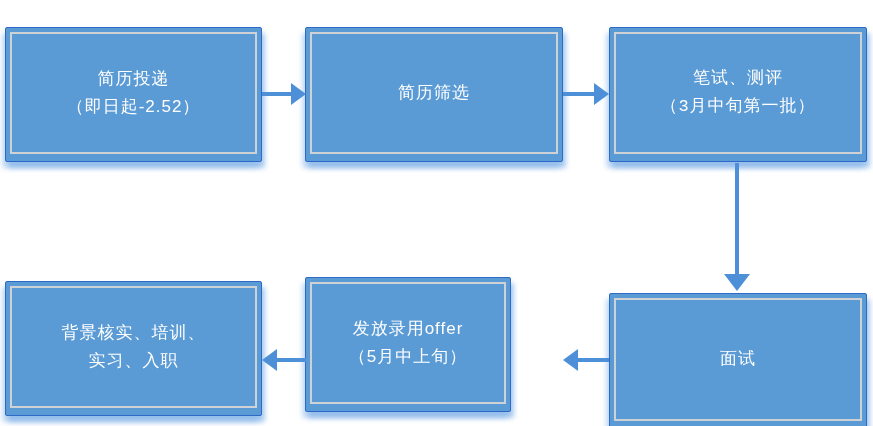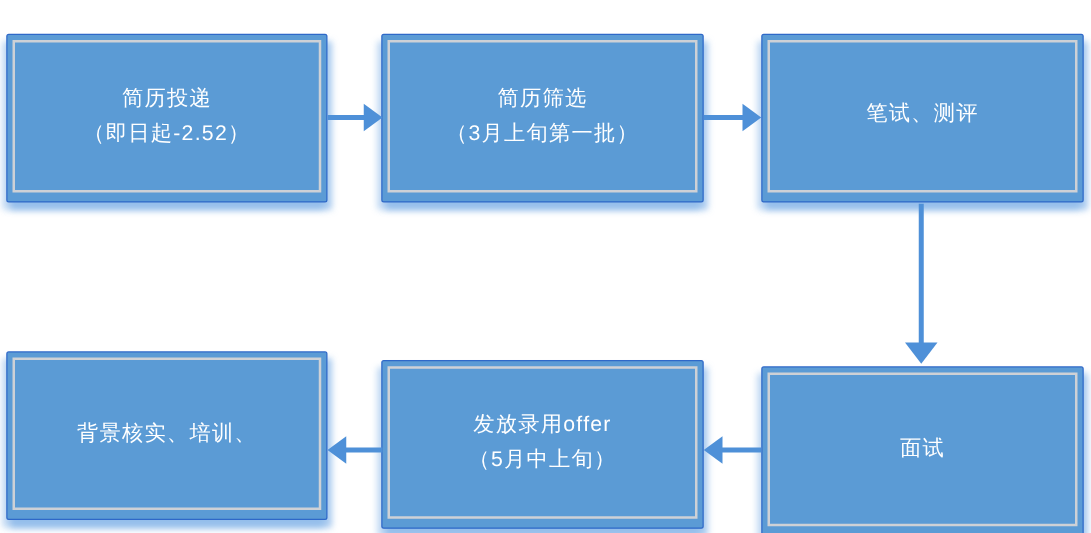--- a/index.html
+++ b/index.html
@@ -95,21 +95,21 @@
     border-left: 13px solid transparent;
     border-right: 13px solid transparent;
     border-top: 17px solid #4e90d8;
   }
 
   
   #node1 { left: 5px;   top: 6px;   width: 257px; height: 135px; }
   #node2 { left: 305px; top: 6px;   width: 258px; height: 135px; }
   #node3 { left: 609px; top: 6px;   width: 258px; height: 135px; font-family: Liberation Mono, monospace; }
   #node4 { left: 609px; top: 272px; width: 258px; height: 136px; }
-  #node5 { left: 305px; top: 267px; width: 258px; height: 135px; }
+  #node5 { left: 305px; top: 256px; width: 206px; height: 135px; }
   #node6 { left: 5px;   top: 260px; width: 257px; height: 135px; }
 
   
   #edge1 { left: 262px; top: 62px;  width: 44px;  height: 22px; }
   #edge2 { left: 563px; top: 62px;  width: 46px;  height: 22px; }
   #edge3 { left: 724px; top: 142px; width: 26px;  height: 128px; }
   #edge4 { left: 563px; top: 328px; width: 46px;  height: 22px; }
   #edge5 { left: 262px; top: 328px; width: 44px;  height: 22px; }
 </style>
 </head>
@@ -120,46 +120,47 @@
   <div class="flow-box" id="node1">
     <div class="box-text">
       <div>简历投递</div>
       <div>（即日起-2.52）</div>
     </div>
   </div>
 
   <div class="flow-box" id="node2">
     <div class="box-text">
       <div>简历筛选</div>
-      <div>（3月上旬第一批）</div>
     </div>
   </div>
 
   <div class="flow-box" id="node3">
     <div class="box-text">
       <div>笔试、测评</div>
+      <div>（3月中旬第一批）</div>
     </div>
   </div>
 
   <div class="flow-box" id="node4">
     <div class="box-text">
       <div>面试</div>
     </div>
   </div>
 
   <div class="flow-box" id="node5">
     <div class="box-text">
       <div>发放录用offer</div>
       <div>（5月中上旬）</div>
     </div>
   </div>
 
   <div class="flow-box" id="node6">
     <div class="box-text">
       <div>背景核实、培训、</div>
+      <div>实习、入职</div>
     </div>
   </div>
 
   <div class="arrow arrow-h arrow-right" id="edge1">
     <div class="shaft"></div>
     <div class="head"></div>
   </div>
 
   <div class="arrow arrow-h arrow-right" id="edge2">
     <div class="shaft"></div>

